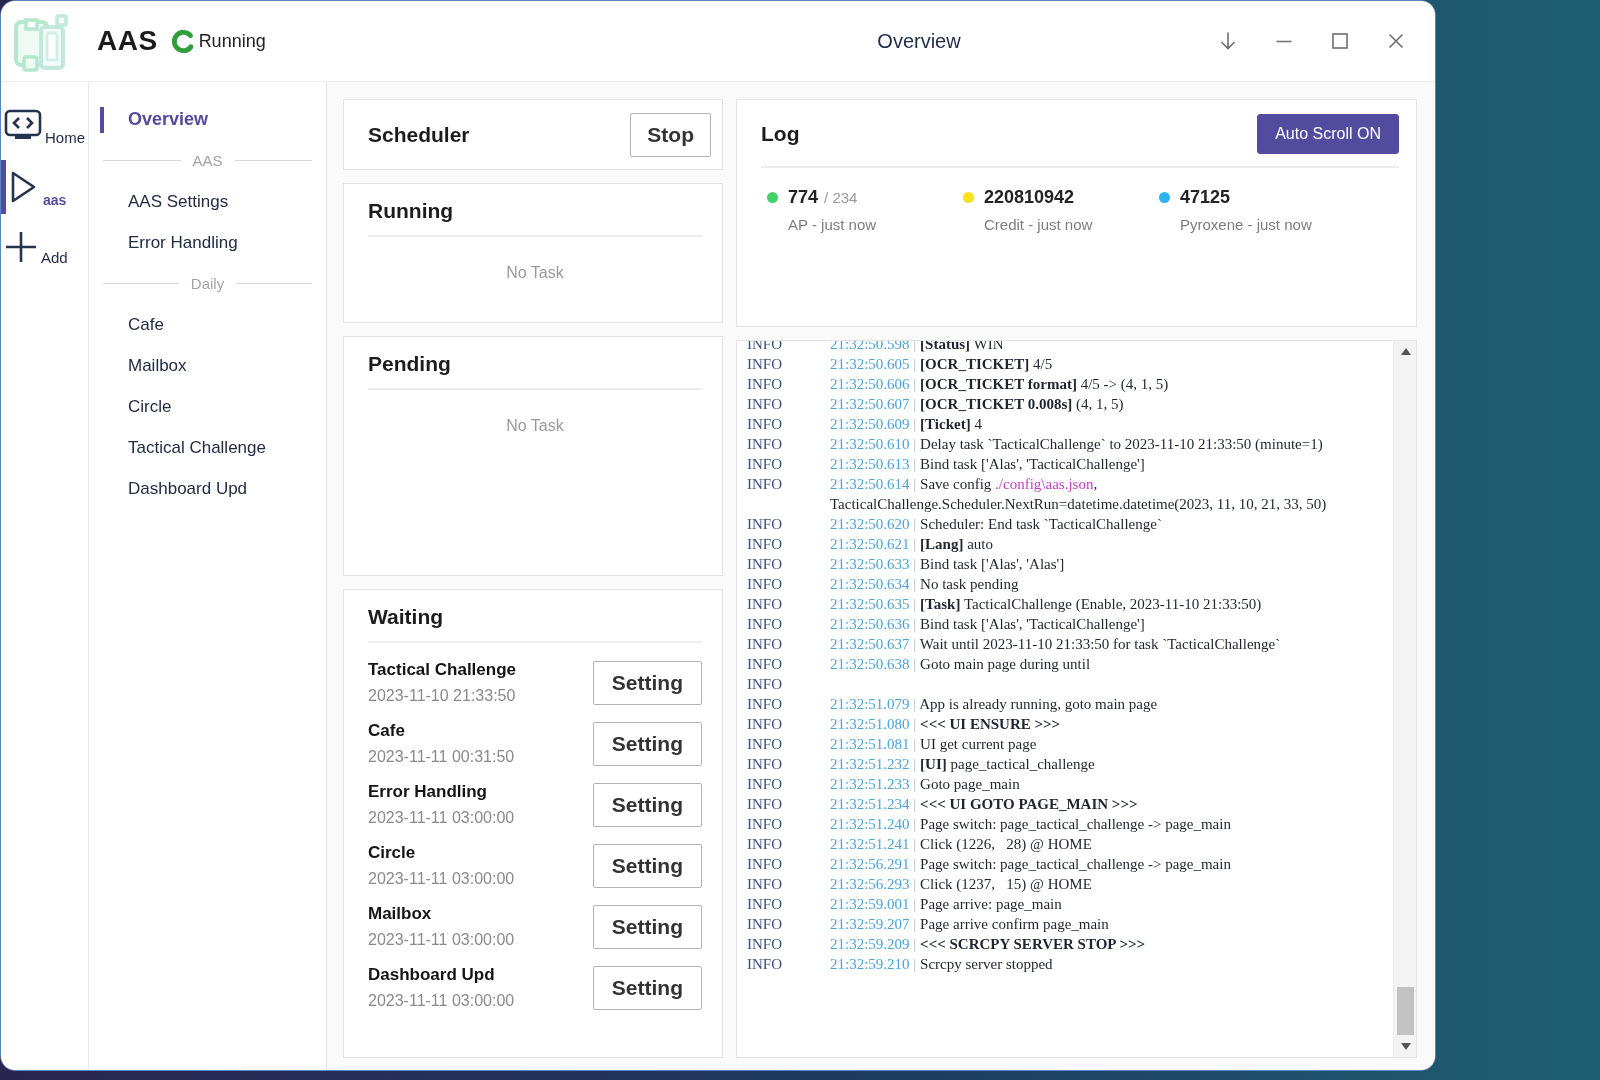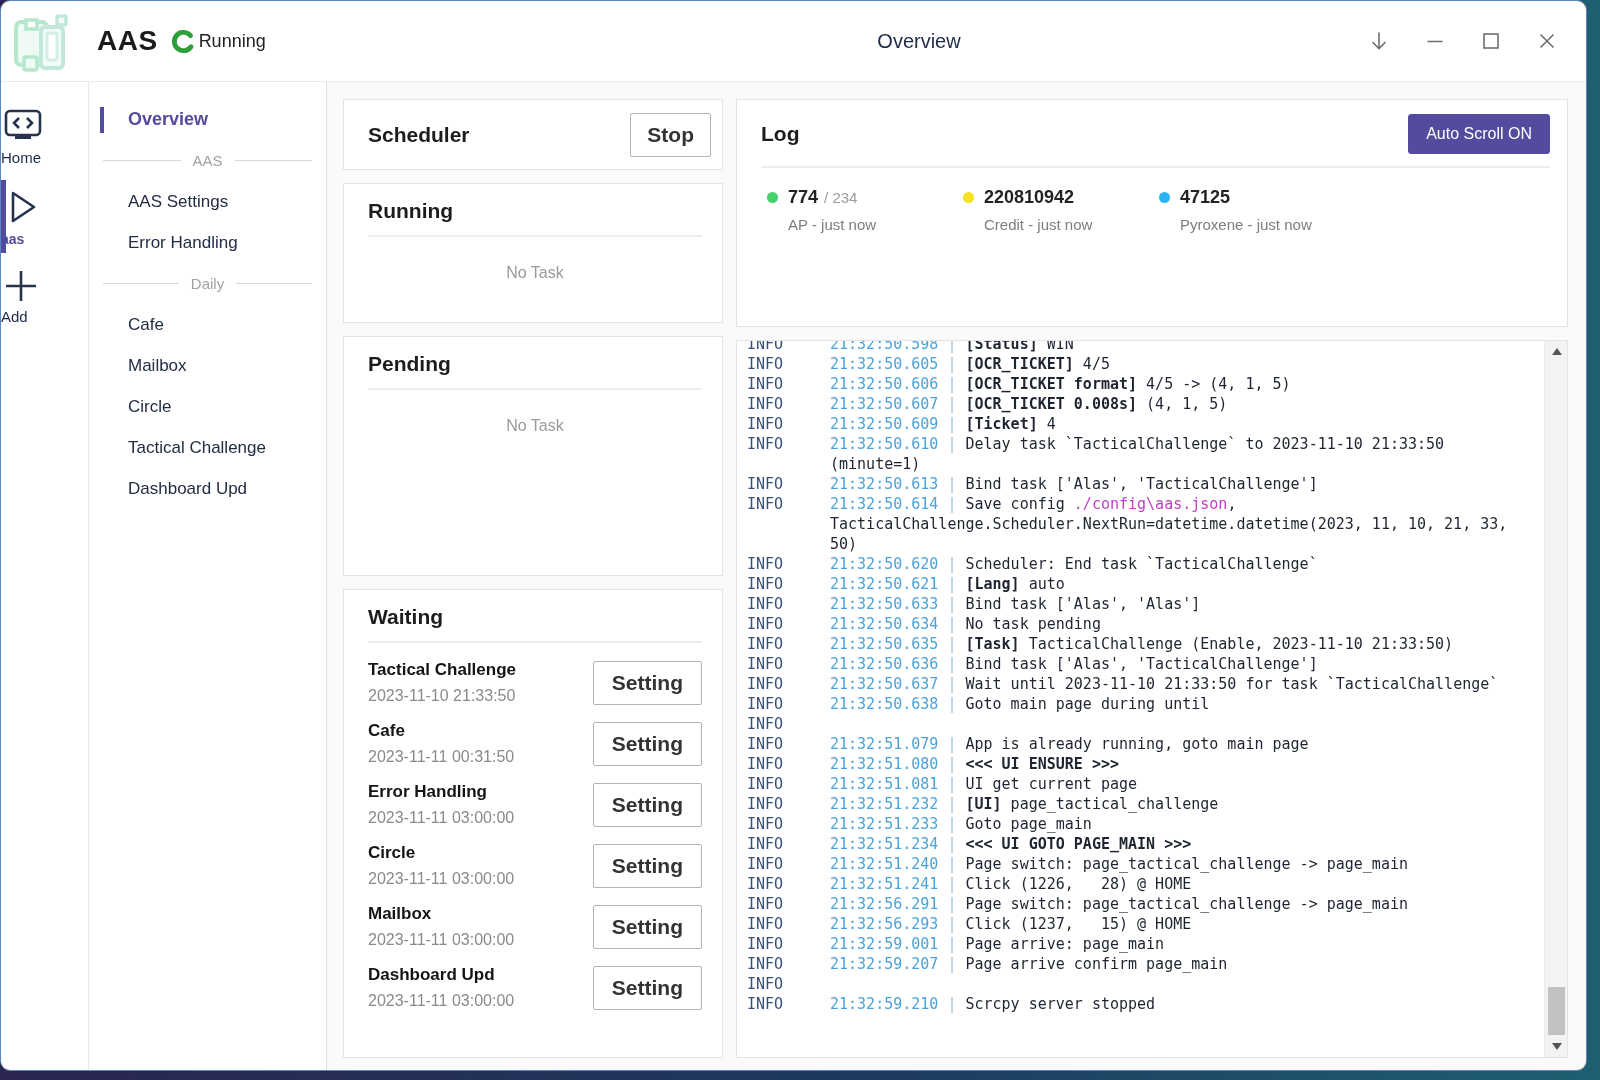--- a/index.html
+++ b/index.html
@@ -8,22 +8,22 @@
     --panel-border:#e3e3e3;
     --btn-border:#b3b3b3;
   }
   *{box-sizing:border-box;margin:0;padding:0;}
   html,body{width:1600px;height:1080px;overflow:hidden;}
   body{
     font-family:"Liberation Sans",sans-serif;
     background:linear-gradient(90deg,#2a2550 0%,#1d3a5f 55%,#1f5f72 100%);
   }
   .window{
-    position:absolute;left:0;top:0;width:1587px;height:1071px;
-    background:#a16207;border:1px solid #5b86c2;border-radius:10px;
+    position:absolute;left:0;top:0;width:1436px;height:1071px;
+    background:#a16207;border:1px solid #5b86c2;border-radius:15px;
     overflow:hidden;
   }
   
   .titlebar{
     position:relative;height:80px;background:#fff;
     display:flex;align-items:center;
   }
   .logo{width:64px;height:64px;margin:8px 0 0 10px;flex:0 0 auto;}
   .app-title{font-size:28px;font-weight:700;color:#1b1b1b;margin-left:22px;letter-spacing:.5px;}
   .spinner{width:27px;height:27px;margin-left:12px;}
@@ -32,21 +32,21 @@
     position:absolute;left:918px;top:50%;transform:translate(-50%,-50%);
     font-size:20px;color:var(--navy);
   }
   .win-controls{position:absolute;right:26px;top:0;height:80px;display:flex;align-items:center;gap:29px;}
   .win-btn{width:27px;height:27px;display:flex;align-items:center;justify-content:center;cursor:default;}
   .win-btn svg{stroke:#6e6e6e;stroke-width:1.6;fill:none;}
   
   .app-body{display:flex;height:991px;border-top:1px solid #ececec;}
   
   .rail{width:88px;background:#fff;border-right:1px solid #e8e8e8;padding-top:22px;flex:0 0 auto;}
-  .rail-item{position:relative;display:flex;flex-direction:column;align-items:flex-start;padding:4px 0 6px;margin-bottom:10px;}
+  .rail-item{position:relative;display:flex;flex-direction:row;align-items:flex-end;padding:4px 0 6px;margin-bottom:10px;}
   .rail-item svg{stroke:#26334f;fill:none;stroke-width:2.6;}
   .rail-label{font-size:15px;color:#1e2b4a;margin-top:3px;}
   .rail-item.active::before{content:'';position:absolute;left:0;top:-2px;bottom:0;width:5px;background:var(--accent);}
   .rail-item.active .rail-label{color:var(--accent);font-weight:700;font-size:14px;}
   .rail-item.add{margin-top:4px;}
   
   .menu{width:238px;background:#fff;border-right:1px solid #e2e2e2;padding-top:17px;flex:0 0 auto;}
   .menu-item{position:relative;height:41px;display:flex;align-items:center;padding-left:39px;
     font-size:17px;color:#222c44;cursor:default;}
   .menu-item.active{color:var(--accent);font-weight:700;font-size:18px;}
@@ -83,21 +83,21 @@
   .stat{width:196px;}
   .stat-top{display:flex;align-items:center;}
   .stat-dot{width:11px;height:11px;border-radius:50%;flex:0 0 auto;}
   .stat-value{font-size:18px;font-weight:700;color:#222;margin-left:10px;}
   .stat-suffix{font-size:15px;color:#9a9a9a;margin-left:6px;}
   .stat-caption{font-size:15px;color:#7d7d7d;margin-top:8px;padding-left:21px;}
   
   .log-view{flex:1;position:relative;overflow:hidden;}
   .log-scroll{position:absolute;left:0;top:0;bottom:0;right:24px;overflow:hidden;padding:0 0 0 10px;}
   .log-lines{margin-top:-7px;font-family:"DejaVu Sans Mono",monospace;font-size:15px;line-height:20px;color:#1e2430;}
-  .log-line{display:flex;}
+  .log-line{display:flex;font-family:Liberation Serif, serif;}
   .log-lvl{width:83px;flex:0 0 auto;color:#35507a;}
   .log-body{width:680px;white-space:pre-wrap;word-break:break-word;}
   .log-time{color:#4aa3dc;}
   .log-pipe{color:#a4c3d8;}
   .seg-b{font-weight:700;}
   .seg-m{color:#c03fc4;}
   
   .vscroll{position:absolute;top:0;right:0;bottom:0;width:23px;background:#f3f3f3;border-left:1px solid #ececec;}
   .sb-up,.sb-down{position:absolute;left:0;width:23px;height:17px;display:flex;align-items:center;justify-content:center;}
   .sb-up{top:2px;}
@@ -426,20 +426,21 @@
                 <div class="log-line">
     <span class="log-lvl">INFO</span>
     <span class="log-body"><span class="log-time">21:32:59.001</span><span class="log-pipe"> | </span><span class="log-msg"><span class="seg-p">Page arrive: page_main</span></span></span>
   </div>
                 <div class="log-line">
     <span class="log-lvl">INFO</span>
     <span class="log-body"><span class="log-time">21:32:59.207</span><span class="log-pipe"> | </span><span class="log-msg"><span class="seg-p">Page arrive confirm page_main</span></span></span>
   </div>
                 <div class="log-line">
     <span class="log-lvl">INFO</span>
+    <span class="log-body"><span class="log-time">21:32:59.209</span><span class="log-pipe"> | </span><span class="log-msg"><span class="seg-b">&lt;&lt;&lt; SCRCPY SERVER STOP &gt;&gt;&gt;</span></span></span>
   </div>
                 <div class="log-line">
     <span class="log-lvl">INFO</span>
     <span class="log-body"><span class="log-time">21:32:59.210</span><span class="log-pipe"> | </span><span class="log-msg"><span class="seg-p">Scrcpy server stopped</span></span></span>
   </div>
               </div>
           </div>
           <div class="vscroll">
             <span class="sb-up">
                 <span class="tri-up"></span>

